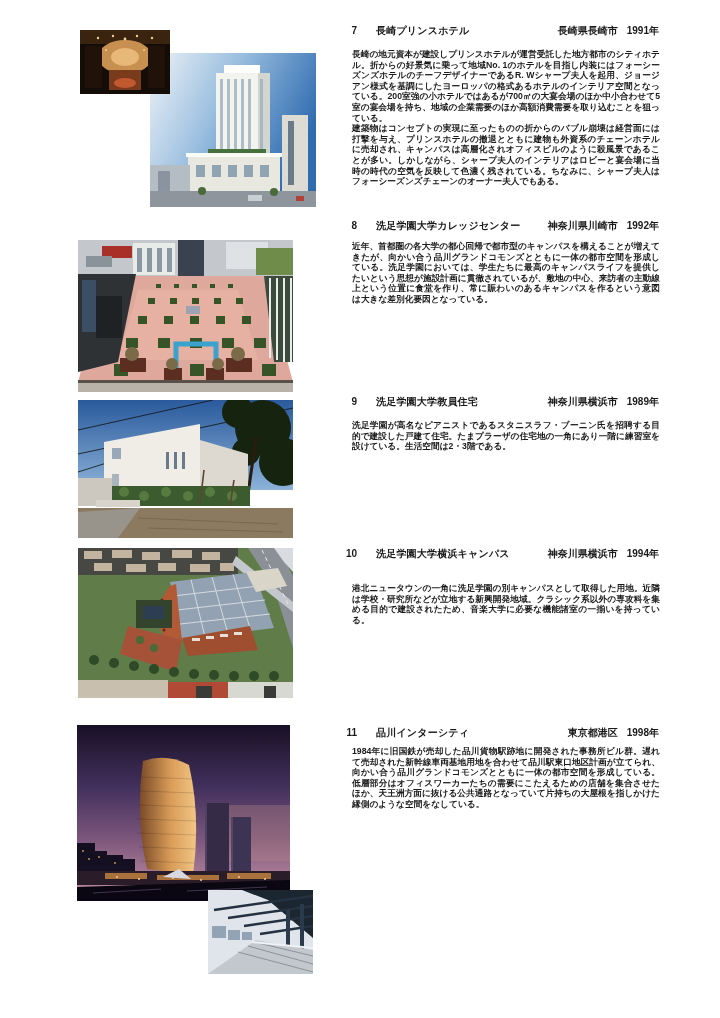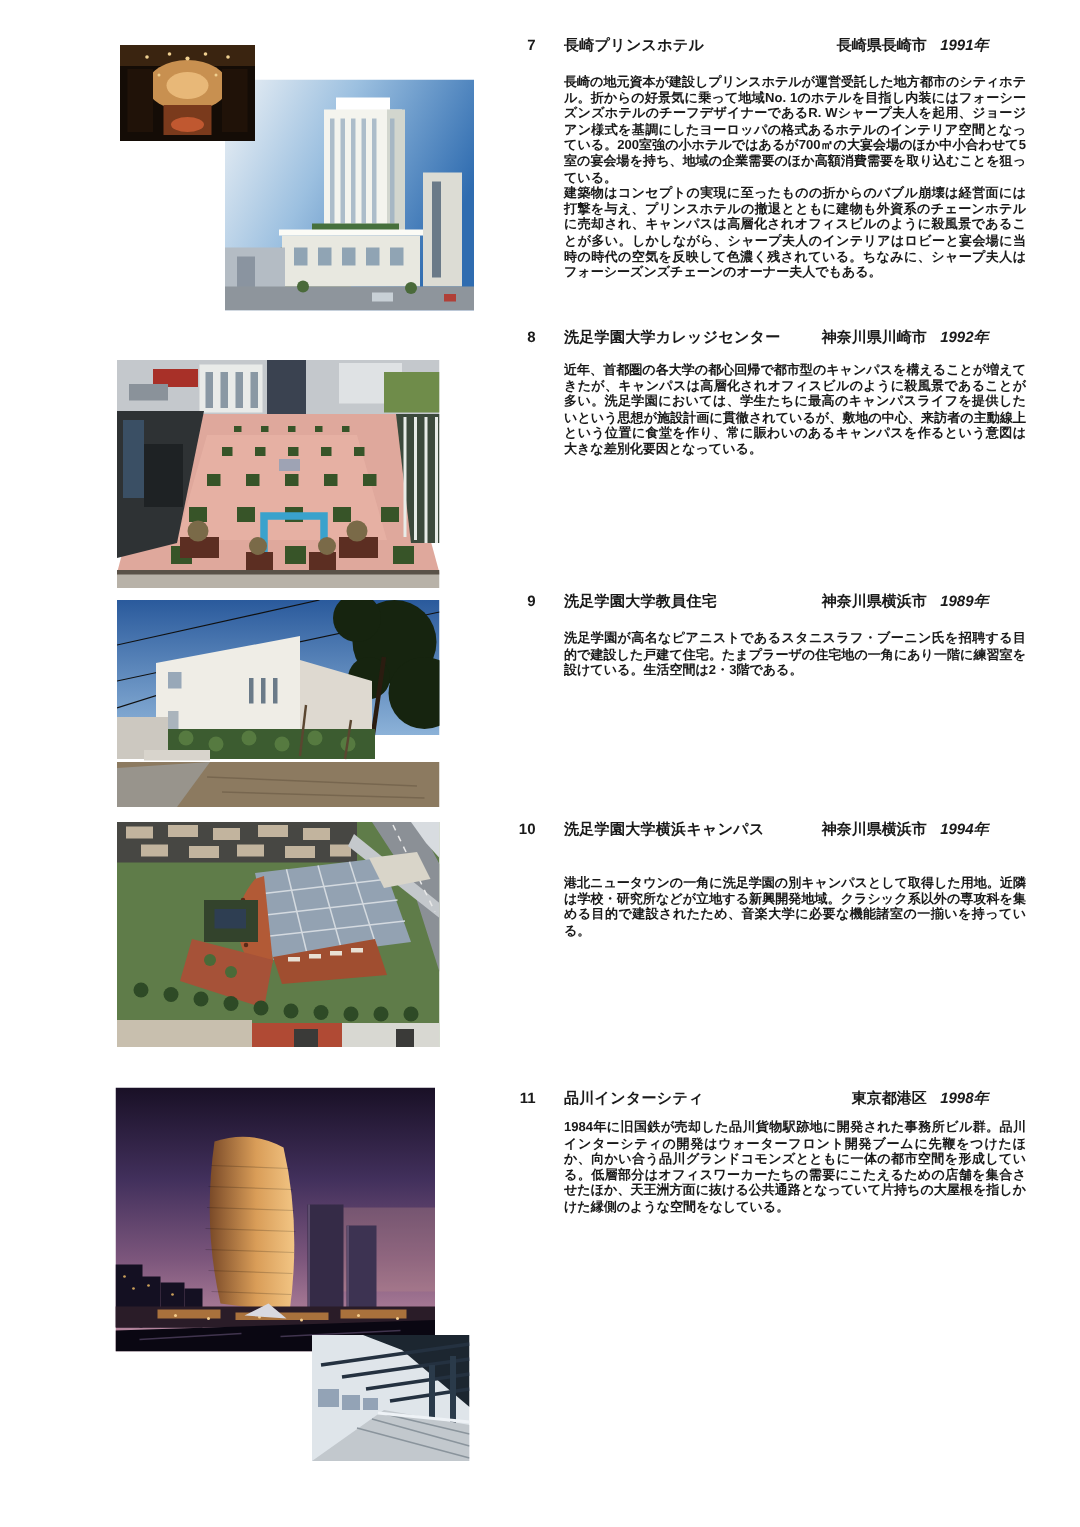--- a/index.html
+++ b/index.html
@@ -6,23 +6,23 @@
   .page{
     position:relative;width:720px;height:1018px;margin:0 auto;background:#ffffff;
     font-family:"Liberation Sans","DejaVu Sans",sans-serif;color:#1a1a1a;overflow:hidden;
   }
   .entry{position:absolute;left:345px;width:314px;}
   .entry-header{display:flex;align-items:baseline;font-size:10px;font-weight:bold;line-height:12px;}
   .entry-header .num{display:inline-block;width:12px;text-align:right;flex:0 0 auto;}
   .entry-header .title{margin-left:19px;letter-spacing:0.2px;}
   .entry-header .spacer{flex:1 1 auto;}
   .entry-header .loc{flex:0 0 auto;}
-  .entry-header .year{flex:0 0 auto;margin-left:9px;font-style:italic;}
+  .entry-header .year{flex:0 0 auto;margin-left:9px;}
   .entry-body{position:absolute;left:7px;width:308px;font-size:8.7px;font-weight:bold;
-    line-height:10.6px;text-align:justify;word-break:break-all;letter-spacing:0;margin-left:24px;}
+    line-height:10.6px;text-align:justify;word-break:break-all;letter-spacing:0;}
   .entry-body p{margin:0;}
   .photo{position:absolute;margin:0;padding:0;line-height:0;}
   .photo svg{display:block;width:100%;height:100%;}
 </style>
 </head>
 <body>
 
 <div class="page">
 
   <figure class="photo" style="left:150px;top:53px;width:166px;height:154px;z-index:1">
@@ -400,21 +400,21 @@
 
   <section class="entry" style="top:220px">
     <div class="entry-header">
       <span class="num">8</span>
       <span class="title">洗足学園大学カレッジセンター</span>
       <span class="spacer"></span>
       <span class="loc">神奈川県川崎市</span>
       <span class="year">1992年</span>
     </div>
     <div class="entry-body" style="top:21px">
-      <p>近年、首都圏の各大学の都心回帰で都市型のキャンパスを構えることが増えてきたが、キャンパスは高層化されオフィスビルのように殺風景であることが多い。洗足学園においては、学生たちに最高のキャンパスライフを提供したいという思想が施設計画に貫徹されているが、敷地の中心、来訪者の主動線上という位置に食堂を作り、常に賑わいのあるキャンパスを作るという意図は大きな差別化要因となっている。</p>
+      <p>近年、首都圏の各大学の都心回帰で都市型のキャンパスを構えることが増えてきたが、向かい合う品川グランドコモンズとともに一体の都市空間を形成している。洗足学園においては、学生たちに最高のキャンパスライフを提供したいという思想が施設計画に貫徹されているが、敷地の中心、来訪者の主動線上という位置に食堂を作り、常に賑わいのあるキャンパスを作るという意図は大きな差別化要因となっている。</p>
     </div>
   </section>
 
   <section class="entry" style="top:396px">
     <div class="entry-header">
       <span class="num">9</span>
       <span class="title">洗足学園大学教員住宅</span>
       <span class="spacer"></span>
       <span class="loc">神奈川県横浜市</span>
       <span class="year">1989年</span>
@@ -439,17 +439,17 @@
 
   <section class="entry" style="top:727px">
     <div class="entry-header">
       <span class="num">11</span>
       <span class="title">品川インターシティ</span>
       <span class="spacer"></span>
       <span class="loc">東京都港区</span>
       <span class="year">1998年</span>
     </div>
     <div class="entry-body" style="top:19px">
-      <p>1984年に旧国鉄が売却した品川貨物駅跡地に開発された事務所ビル群。品川インターシティの開発はウォーターフロント開発ブームに先鞭をつけたほか、向かい合う品川グランドコモンズとともに一体の都市空間を形成している。低層部分はオフィスワーカーたちの需要にこたえるための店舗を集合させたほか、天王洲方面に抜ける公共通路となっていて片持ちの大屋根を指しかけた縁側のような空間をなしている。</p>
+      <p>1984年に旧国鉄が売却した品川貨物駅跡地に開発された事務所ビル群。遅れて売却された新幹線車両基地用地を合わせて品川駅東口地区計画が立てられ、向かい合う品川グランドコモンズとともに一体の都市空間を形成している。低層部分はオフィスワーカーたちの需要にこたえるための店舗を集合させたほか、天王洲方面に抜ける公共通路となっていて片持ちの大屋根を指しかけた縁側のような空間をなしている。</p>
     </div>
   </section>
 
 </div>
 
 </body></html>

